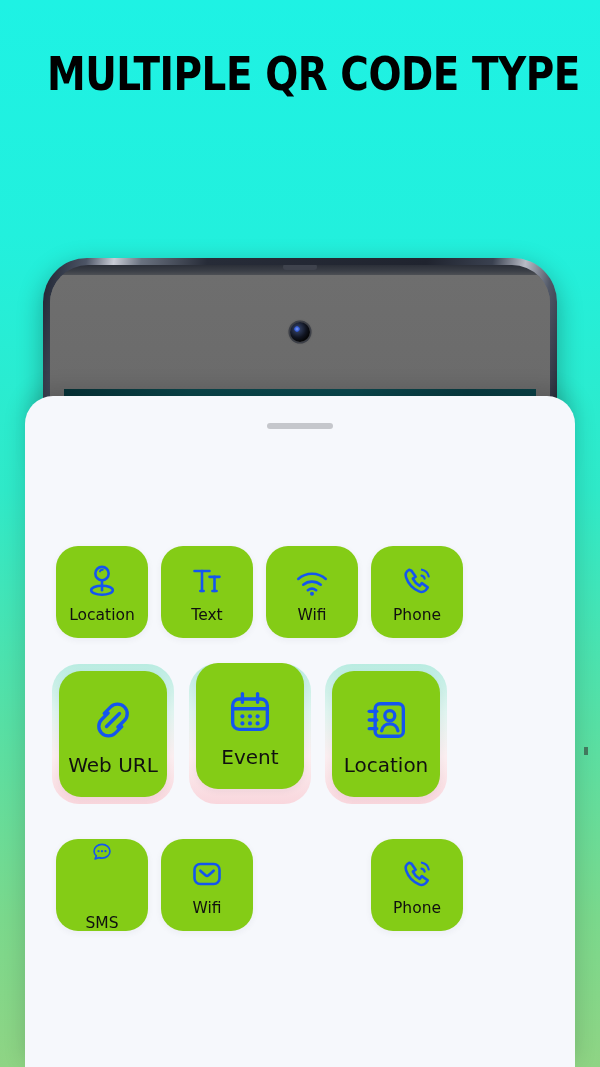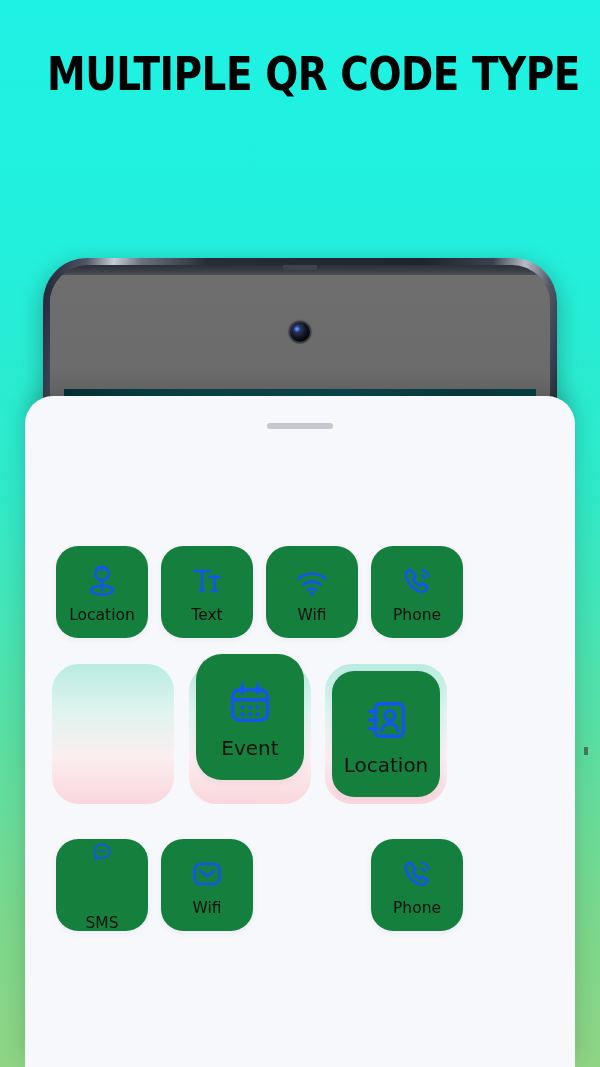--- a/index.html
+++ b/index.html
@@ -109,21 +109,21 @@
     position:absolute; left:50%; top:27px; transform:translateX(-50%);
     width:66px; height:6px; border-radius:3px;
     background:#c5c7cc;
   }
 
   
   #grid { position:absolute; left:0; top:0; width:550px; height:671px; }
 
   .card {
     position:absolute;
-    background:#15803d;
+    background:#84cc16;
     display:flex; flex-direction:column;
     align-items:center; justify-content:center;
     box-shadow:0 2px 7px rgba(30,40,70,.055);
   }
   .card.small {
     width:92px; height:92px;
     border-radius:22px;
   }
   .card.big {
     width:108px; height:126px;
@@ -208,22 +208,30 @@
       </div>
       <div class="card small" style="left: 346px; top: 150px;">
         <svg class="ic" viewBox="0 0 48 48" fill="none" xmlns="http://www.w3.org/2000/svg" stroke="#1455f0" stroke-width="3.1" stroke-linecap="round" stroke-linejoin="round">
           <path d="M14.5 10.5c-3.2 1.9-4.8 5.5-3.6 9.1 2.6 7.6 8.2 13.6 15.6 16.8 3.6 1.5 7.6.1 9.5-3.2l.9-1.6-7.1-5-2.6 3.2c-3.5-2-6.4-5-8.2-8.6l3.4-2.4-5-7.1-2.9-1.2z"></path>
           <path d="M30 10.5a10 10 0 0 1 8 8" stroke-width="2.7"></path>
           <path d="M29.5 17.5a4.6 4.6 0 0 1 3.6 3.6" stroke-width="2.7"></path>
         </svg>
         <div class="lbl">Phone</div>
       </div>
       <div class="halo" style="left: 27px; top: 268px; width: 122px; height: 140px;"></div>
+      <div class="card big" style="left: 34px; top: 275px;">
+        <svg class="ic" viewBox="0 0 48 48" fill="none" xmlns="http://www.w3.org/2000/svg" stroke="#1455f0" stroke-width="3.1" stroke-linecap="round" stroke-linejoin="round">
+          <path d="M19.5 17.5l-6 6a8.9 8.9 0 0 0 12.6 12.6l6-6"></path>
+          <path d="M28.5 30.5l6-6A8.9 8.9 0 0 0 21.9 11.9l-6 6"></path>
+          <path d="M18 30l12-12"></path>
+        </svg>
+        <div class="lbl">Web URL</div>
+      </div>
       <div class="halo" style="left: 164px; top: 268px; width: 122px; height: 140px;"></div>
-      <div class="card big" style="left: 171px; top: 258px; border-radius: 26px;">
+      <div class="card big" style="left: 171px; top: 267px;">
         <svg class="ic" viewBox="0 0 48 48" fill="none" xmlns="http://www.w3.org/2000/svg" stroke="#1455f0" stroke-width="3.1" stroke-linecap="round" stroke-linejoin="round">
           <rect x="8" y="12" width="32" height="28" rx="6"></rect>
           <path d="M8 21h32"></path>
           <path d="M17 7v8"></path>
           <path d="M31 7v8"></path>
           <circle cx="17" cy="28" r="1.9" fill="#1455f0" stroke="none"></circle>
           <circle cx="24" cy="28" r="1.9" fill="#1455f0" stroke="none"></circle>
           <circle cx="31" cy="28" r="1.9" fill="#1455f0" stroke="none"></circle>
           <circle cx="17" cy="34.5" r="1.9" fill="#1455f0" stroke="none"></circle>
           <circle cx="24" cy="34.5" r="1.9" fill="#1455f0" stroke="none"></circle>

